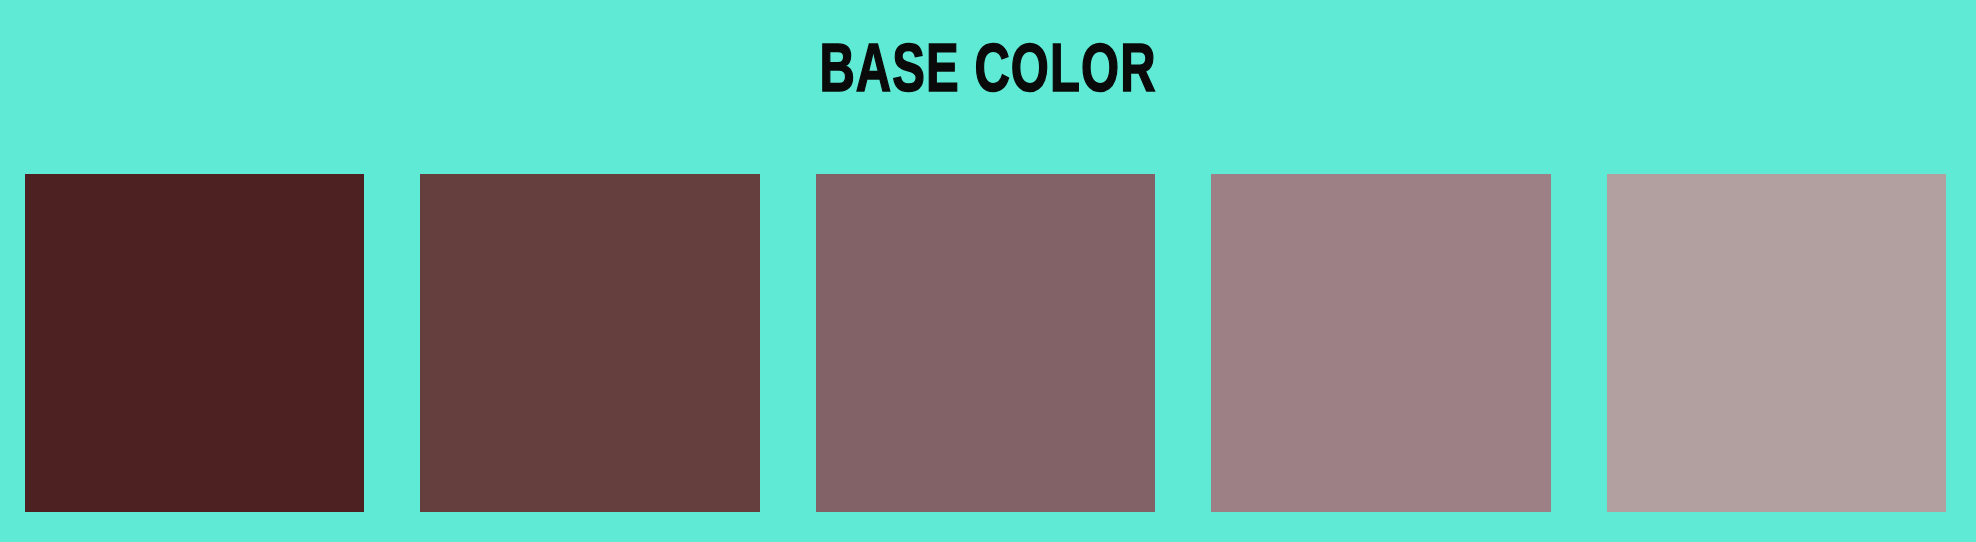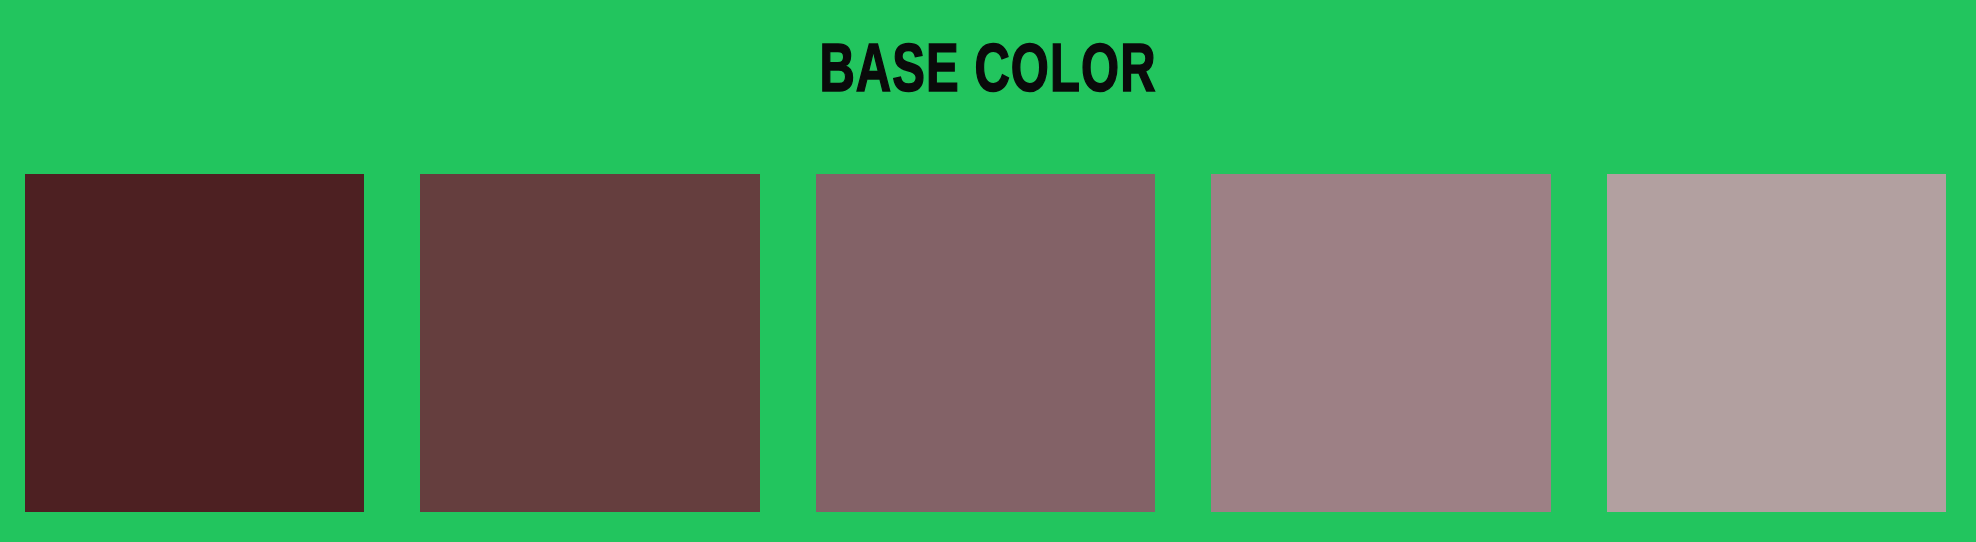--- a/index.html
+++ b/index.html
@@ -10,21 +10,21 @@
     width: 1976px;
     height: 542px;
     background: #ffffff;
     font-family: "Liberation Sans", sans-serif;
     overflow: hidden;
   }
   #palette-page {
     position: relative;
     width: 1976px;
     height: 542px;
-    background: #22c55e;
+    background: #5eead4;
     box-sizing: border-box;
   }
   #page-title {
     position: absolute;
     left: 0;
     top: 30px;
     width: 1976px;
     text-align: center;
     color: #0a0a0a;
     font-family: "Liberation Sans Narrow", "Liberation Sans", sans-serif;

